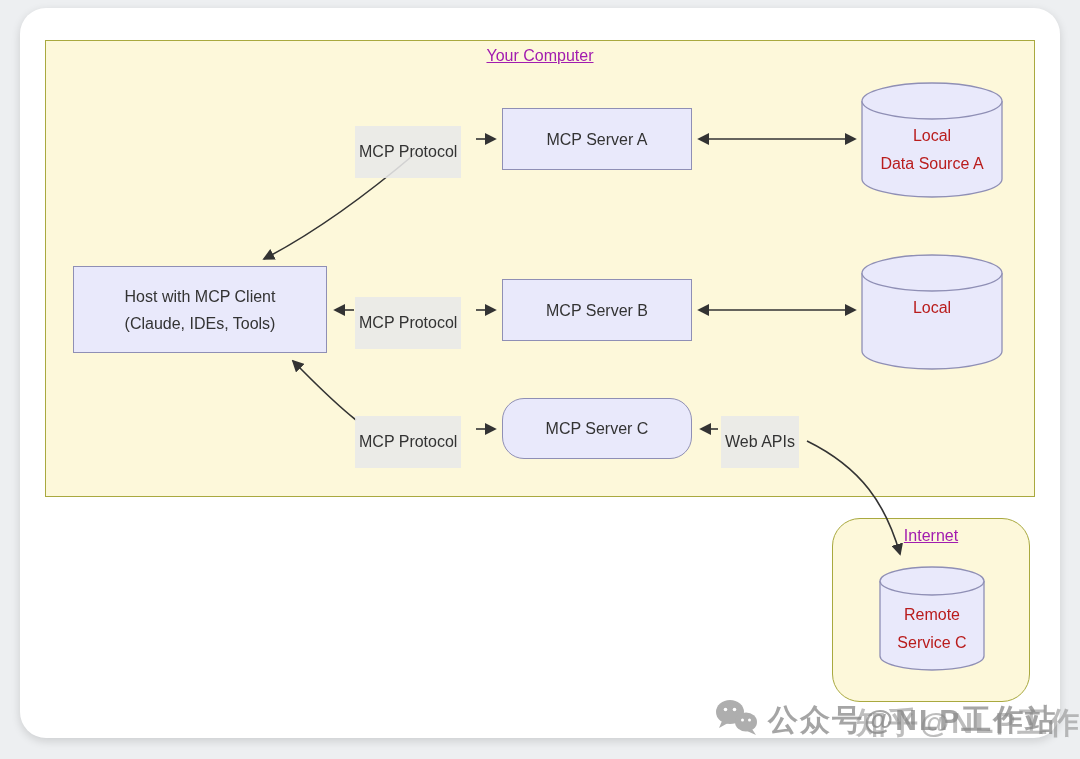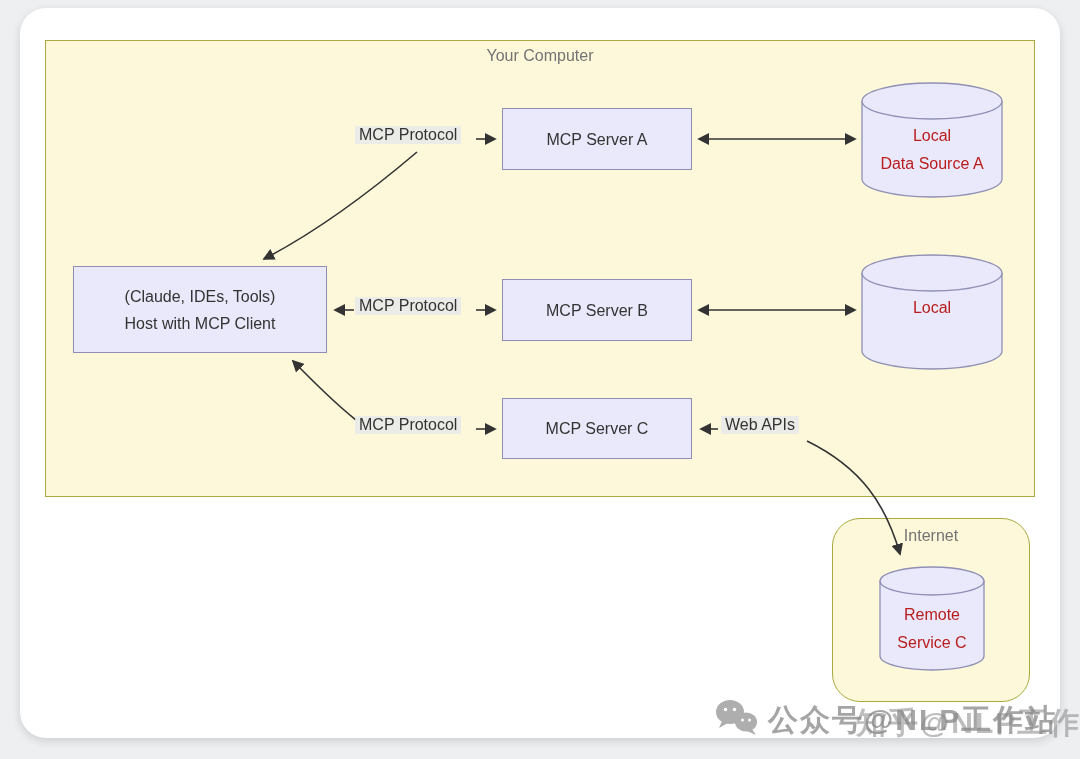--- a/index.html
+++ b/index.html
@@ -17,40 +17,40 @@
     box-shadow:0 3px 10px rgba(0,0,0,.14);
   }
   .cluster {
     position:absolute;
     background:#fdf8da;
     border:1px solid #a9a93f;
     z-index:1;
   }
   .cluster-title {
     position:absolute; left:0; right:0; text-align:center;
-    font-size:16px; color:#737373;
+    font-size:16px; color:#a21caf;text-decoration:underline;
   }
   .node {
     position:absolute;
     background:#e9e9fb;
     border:1px solid #8f8fb5;
     display:flex; flex-direction:column; align-items:center; justify-content:center;
     font-size:16px; color:#333; text-align:center; line-height:27px;
     z-index:3;
   }
   .cyl-text {
     position:absolute; text-align:center;
     font-size:16px; color:#b91c1c; line-height:28px;
     z-index:3;
   }
   .edge-label {
     position:absolute;
     background:rgba(232,232,232,.88);
     font-size:16px; color:#333;
-    padding:0 4px;
+    padding:17px 4px;
     white-space:nowrap;
     z-index:4;
   }
   svg.overlay {
     position:absolute; left:0; top:0; width:1080px; height:759px;
     z-index:2; pointer-events:none;
   }
   .watermark {
     position:absolute; z-index:5; pointer-events:none;
   }
@@ -108,33 +108,33 @@
 
   <path d="M356,420 C332,401 314,382 293,361" fill="none" stroke="#333" stroke-width="1.6" marker-end="url(#arrow)"></path>
   <path d="M476,429 H495" fill="none" stroke="#333" stroke-width="1.6" marker-end="url(#arrow)"></path>
 
   <path d="M718,429 H701" fill="none" stroke="#333" stroke-width="1.6" marker-end="url(#arrow)"></path>
 
   <path d="M807,441 C862,468 886,505 900,554" fill="none" stroke="#333" stroke-width="1.6" marker-end="url(#arrow)"></path>
 </svg>
 
 <div class="node" style="left:73px; top:266px; width:254px; height:87px;">
+  <span>Host with MCP Client</span>
   <span>(Claude, IDEs, Tools)</span>
-  <span>Host with MCP Client</span>
 </div>
 
 <div class="node" style="left:502px; top:108px; width:190px; height:62px;">
   <span>MCP Server A</span>
 </div>
 
 <div class="node" style="left:502px; top:279px; width:190px; height:62px;">
   <span>MCP Server B</span>
 </div>
 
-<div class="node" style="left:502px; top:398px; width:190px; height:61px;">
+<div class="node" style="left:502px; top:398px; width:190px; height:61px;border-radius:22px;">
   <span>MCP Server C</span>
 </div>
 
 <div class="cyl-text" style="left:862px; top:122px; width:140px;">
   <div>Local</div>
   <div>Data Source A</div>
 </div>
 
 <div class="cyl-text" style="left:862px; top:294px; width:140px;">
   <div>Local</div>

